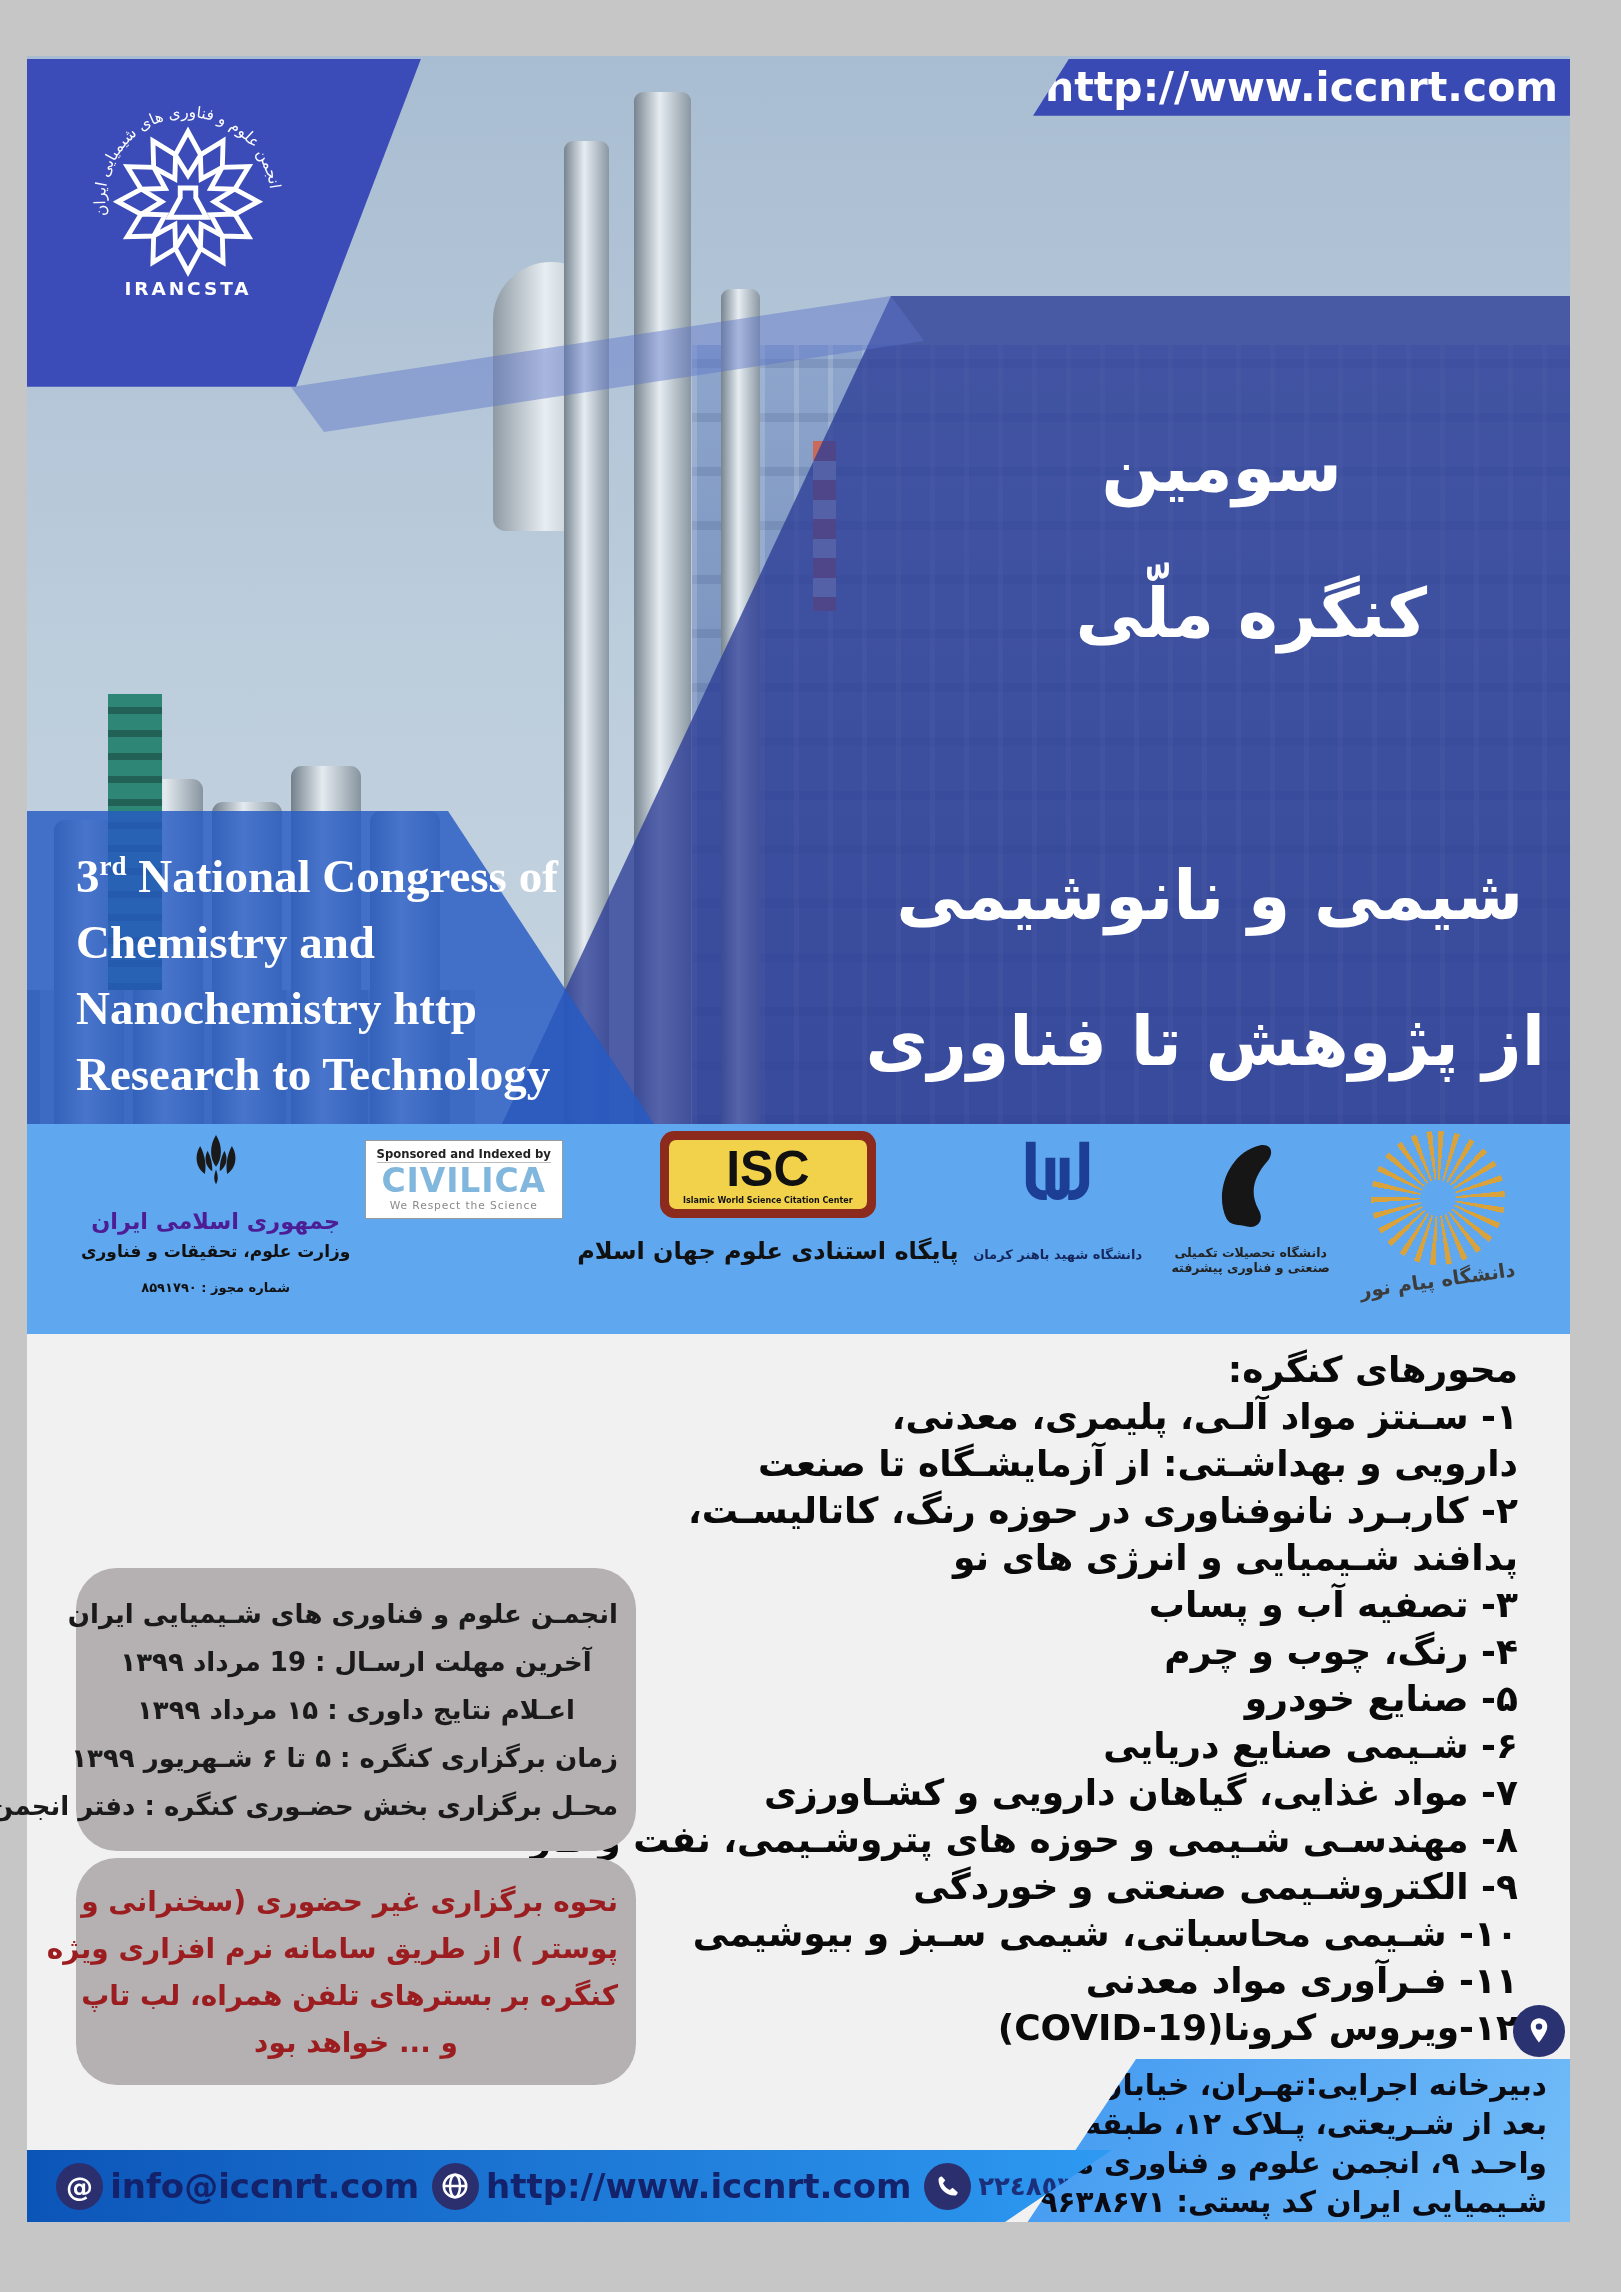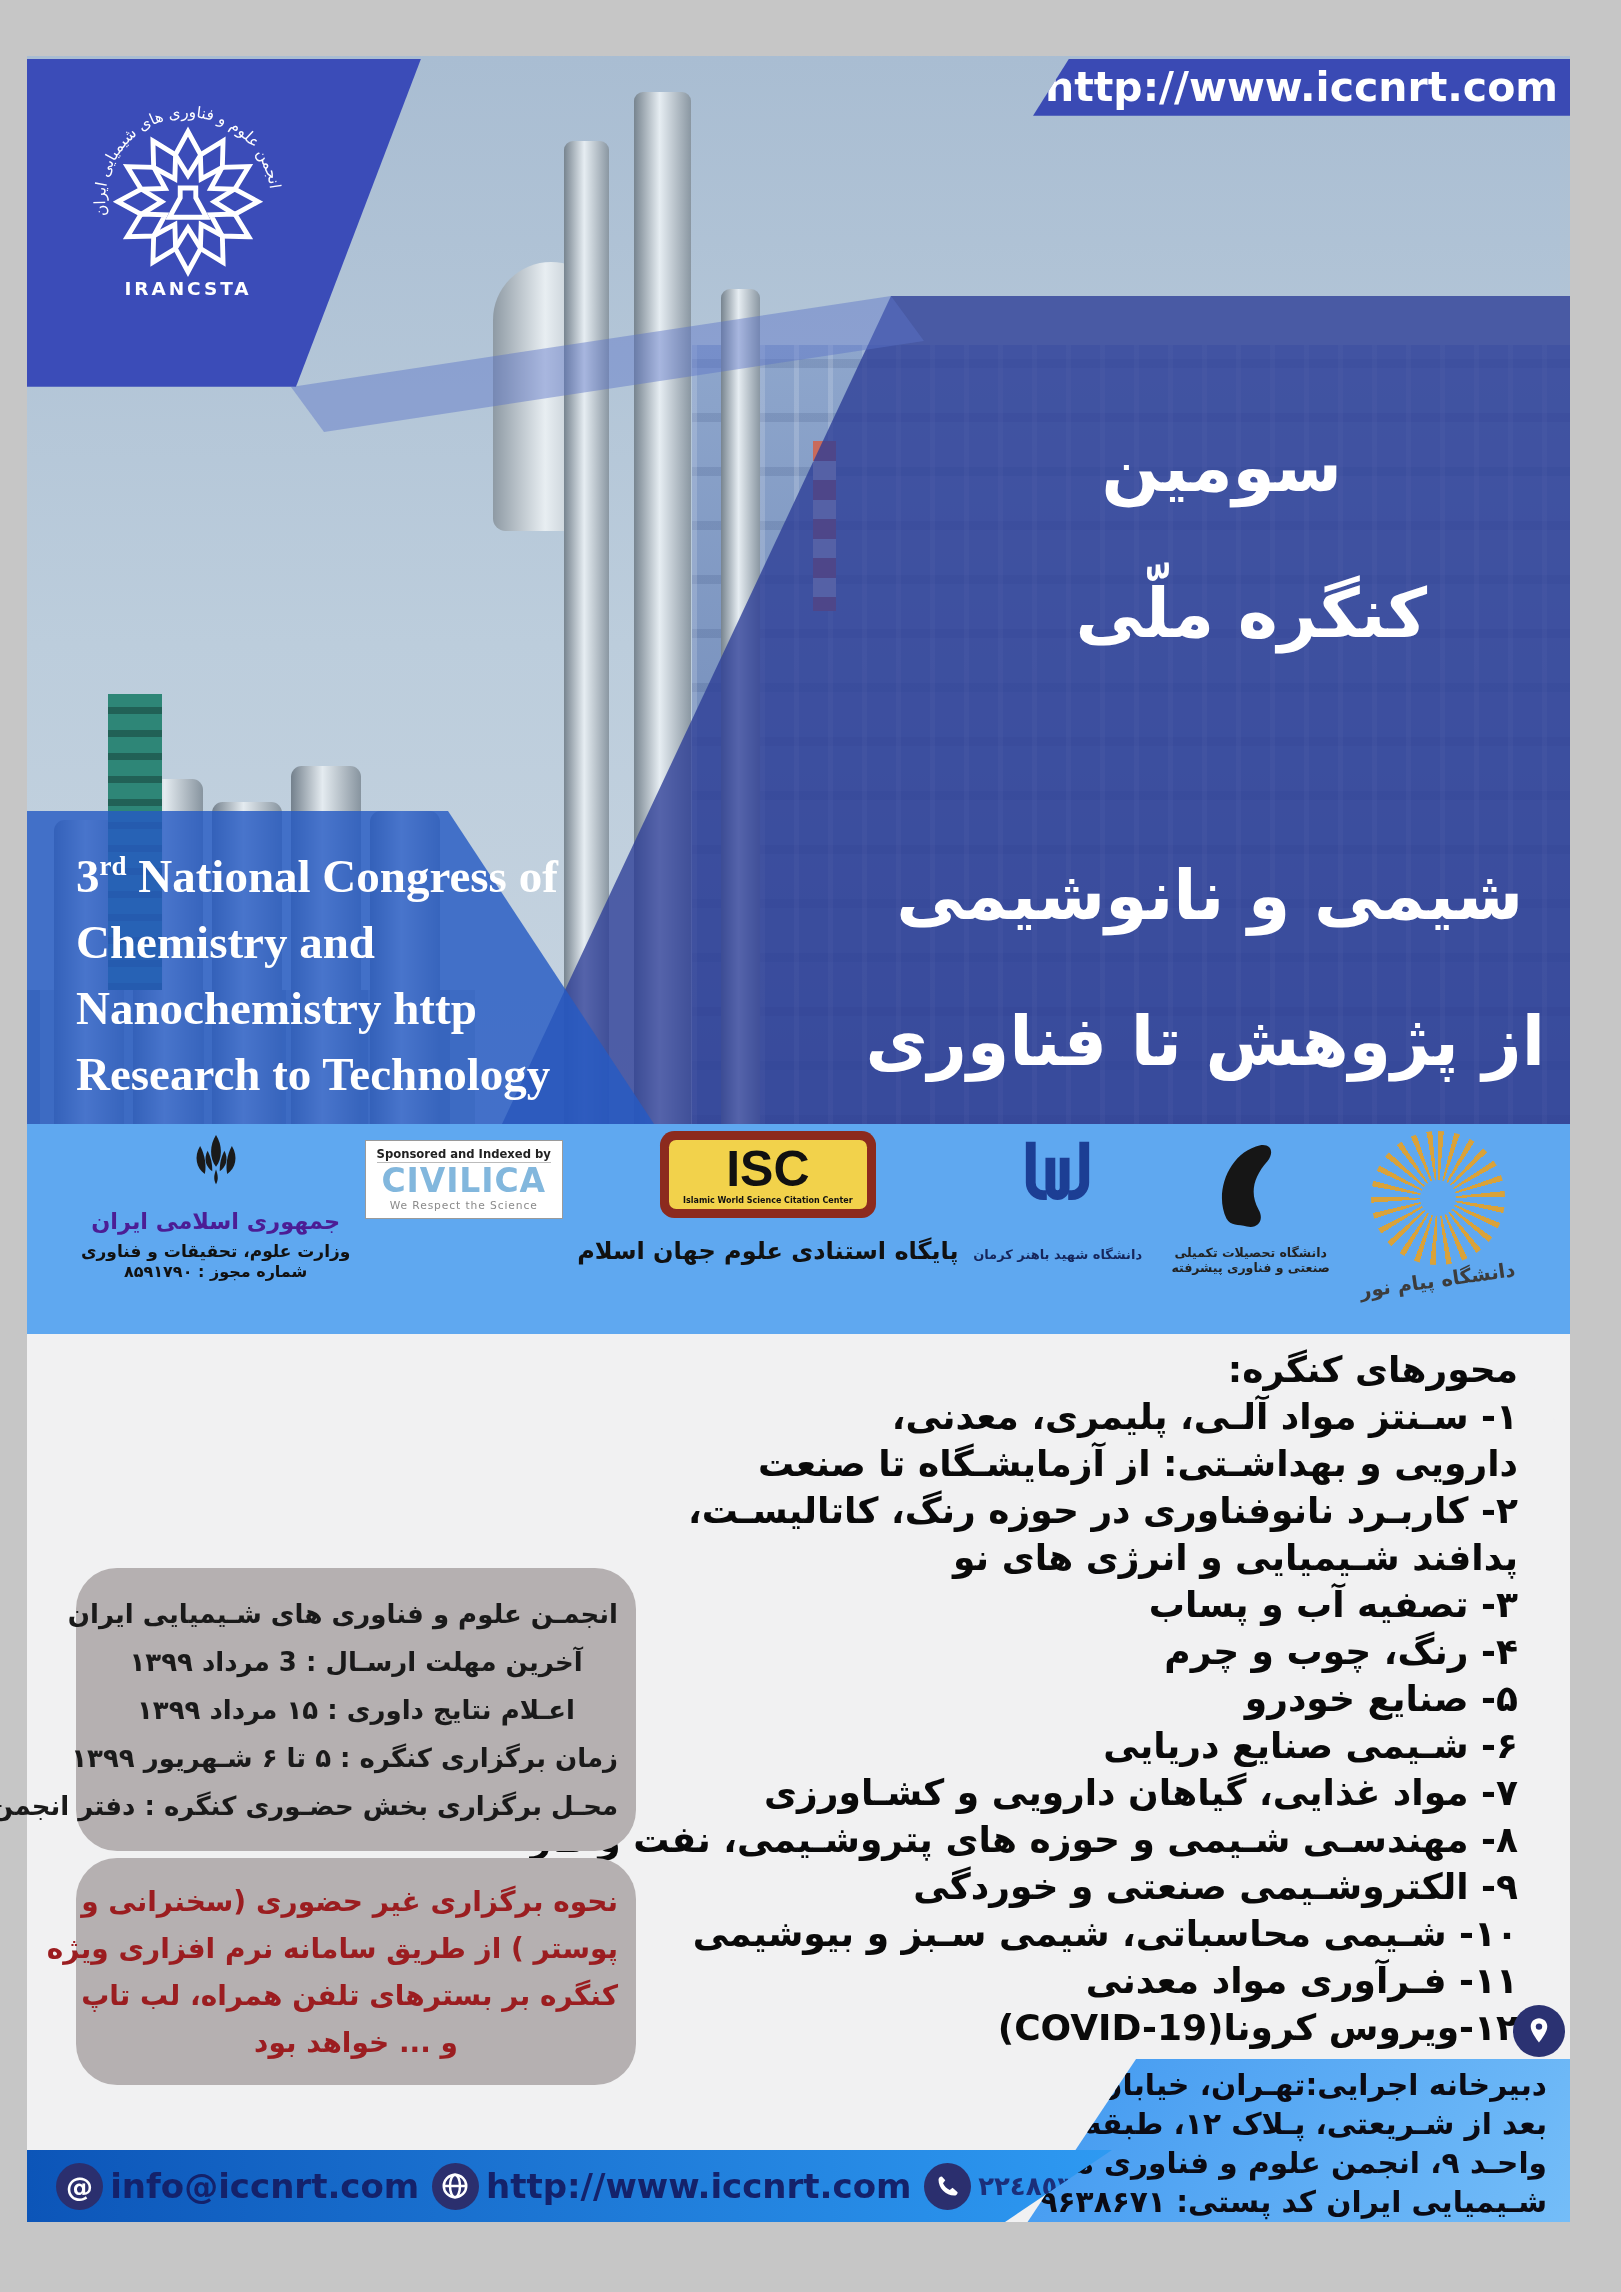--- a/index.html
+++ b/index.html
@@ -65,21 +65,21 @@
     clip-path:polygon(0 0,394px 0,269px 100%,0 100%);}
   .logo-badge{position:absolute;left:49px;top:18px;width:224px;height:224px;}
 
   
   .band{position:absolute;left:0;top:1068px;width:1543px;height:210px;background:#5fa8f0;}
   .sponsors{position:absolute;inset:0;display:flex;justify-content:space-between;
     align-items:flex-start;padding:7.2px 54px 0 54px;}
   .sponsor{display:flex;flex-direction:column;align-items:center;text-align:center;direction:rtl;}
   .gov-cap1{font-size:22.4px;font-weight:700;color:#4c1d95;margin-top:1.8px;}
   .gov-cap2{font-size:17px;font-weight:700;color:#111;margin-top:7.2px;}
-  .gov-cap3{font-size:16px;font-weight:700;color:#111;margin-top:1px;}
+  .gov-cap3{font-size:13px;font-weight:700;color:#111;margin-top:19px;}
   .civilica-box{margin-top:9px;background:#fff;border:1.8px solid #9a9a9a;padding:5.4px 10.7px;direction:ltr;}
   .civ-top{font-size:11.6px;font-weight:700;color:#222;border-bottom:0.9px solid #bbb;padding-bottom:1.8px;text-align:right;}
   .civ-name{font-size:33px;font-weight:800;color:#82b7dd;letter-spacing:0.9px;line-height:36px;}
   .civ-sub{font-size:10.7px;color:#8a8a8a;letter-spacing:0.9px;}
   .isc-outer{background:#8c2a1e;border-radius:14.3px;padding:9px;direction:ltr;}
   .isc-inner{background:#f2d24b;border-radius:7.2px;padding:1.8px 14.3px 3.6px 14.3px;}
   .isc-word{font-size:50px;font-weight:800;color:#111;line-height:54px;font-family:"Liberation Sans",sans-serif;}
   .isc-strip{font-size:8px;color:#111;font-weight:700;}
   .isc-cap{margin-top:19.7px;font-size:24px;font-weight:700;color:#111;}
   .uni-cap{margin-top:9px;font-size:13px;font-weight:700;color:#16265c;}
@@ -294,21 +294,21 @@
     <div class="t-line">۷- مواد غذایی، گیاهان دارویی و کشـاورزی</div>
     <div class="t-line">۸- مهندسـی شـیمی و حوزه های پتروشـیمی، نفت و گاز</div>
     <div class="t-line">۹- الکتروشـیمی صنعتی و خوردگی</div>
     <div class="t-line">۱۰- شـیمی محاسباتی، شیمی سـبز و بیوشیمی</div>
     <div class="t-line">۱۱- فـرآوری مواد معدنی</div>
     <div class="t-line">۱۲-ویروس کرونا(COVID-19)</div>
   </div>
 
   <div class="info-box">
     <div class="info-line">انجمـن علوم و فناوری های شـیمیایی ایران</div>
-    <div class="info-line">آخرین مهلت ارسـال : 3 مرداد ۱۳۹۹</div>
+    <div class="info-line">آخرین مهلت ارسـال : 19 مرداد ۱۳۹۹</div>
     <div class="info-line">اعـلام نتایج داوری : ۱۵ مرداد ۱۳۹۹</div>
     <div class="info-line">زمان برگزاری کنگره : ۵ تا ۶ شـهریور ۱۳۹۹</div>
     <div class="info-line">محـل برگزاری بخش حضـوری کنگره : دفتر انجمن</div>
   </div>
 
   <div class="notice-box">
     <div class="notice-line">نحوه برگزاری غیر حضوری (سخنرانی و</div>
     <div class="notice-line">پوستر ) از طریق سامانه نرم افزاری ویژه</div>
     <div class="notice-line">کنگره بر بسترهای تلفن همراه، لب تاپ</div>
     <div class="notice-line">و ... خواهد بود</div>

